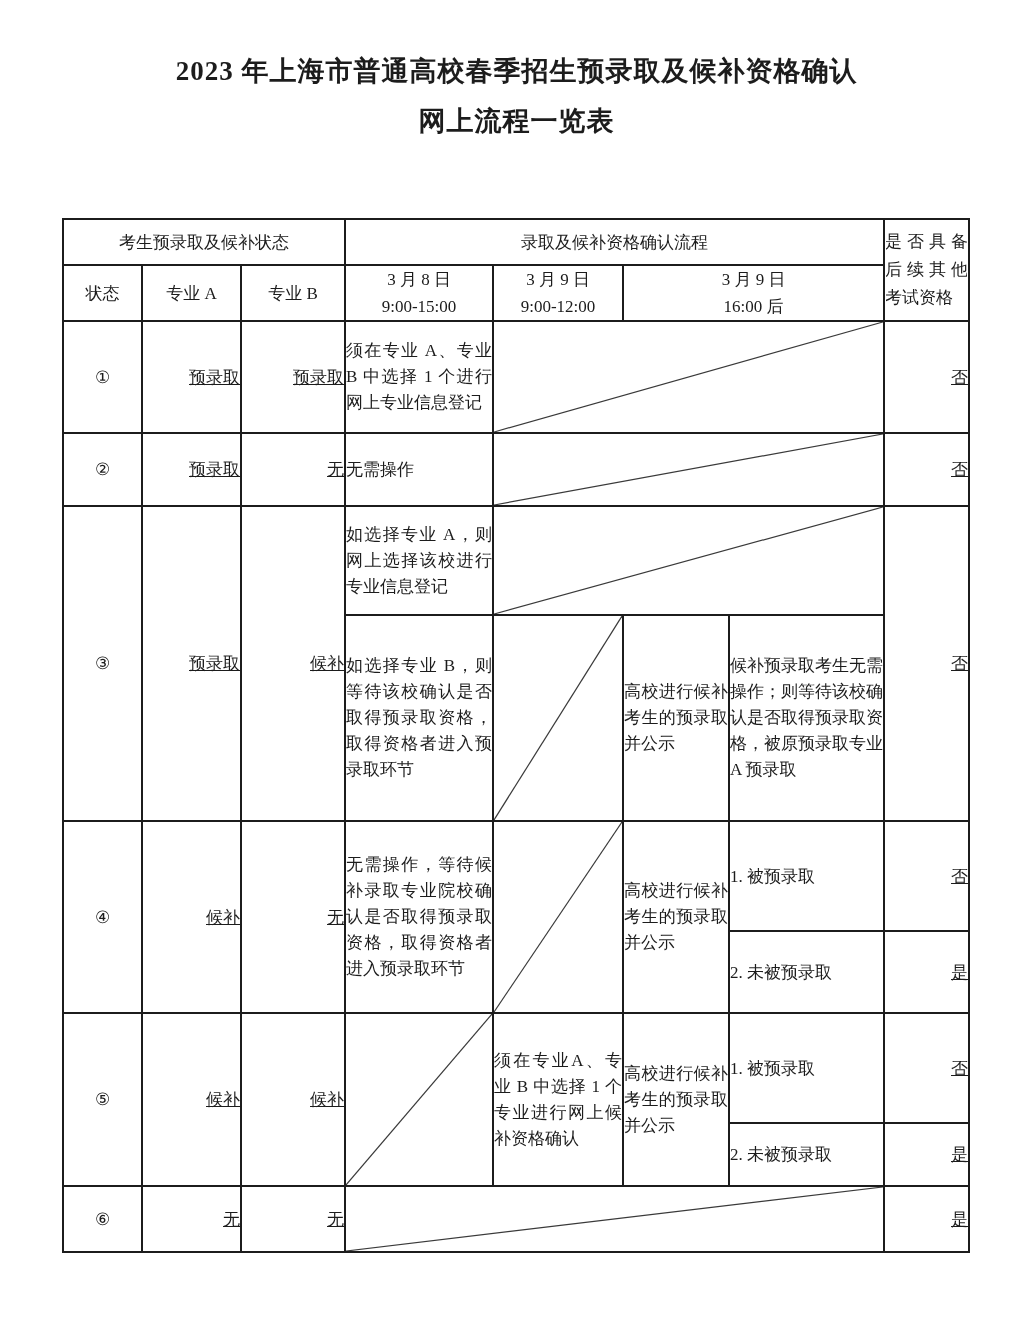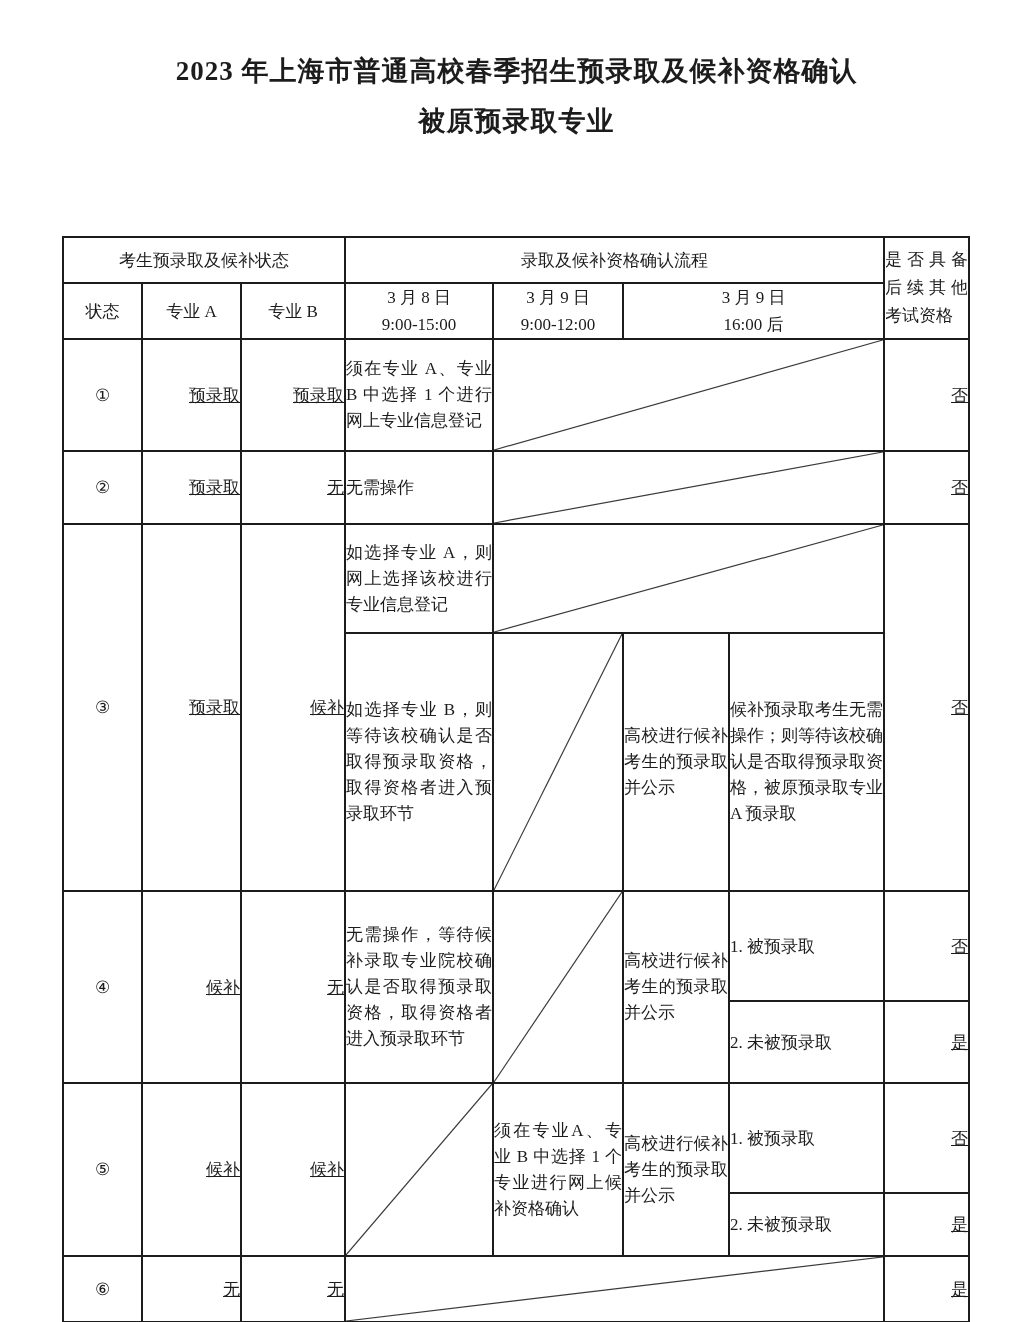--- a/index.html
+++ b/index.html
@@ -18,21 +18,21 @@
     font-weight: bold;
     font-size: 27px;
     line-height: 50px;
     letter-spacing: 1px;
   }
 
   table.process {
     border-collapse: collapse;
     table-layout: fixed;
     width: 906px;
-    margin: 90px 0 0 62px;
+    margin: 72px 0 0 62px;
   }
   table.process td, table.process th {
     border: 2px solid #1c1c1c;
     font-size: 17px;
     font-weight: normal;
     vertical-align: middle;
     overflow: hidden;
     padding: 0;
   }
   .hdr { font-size: 18px; text-align: center; }
@@ -57,21 +57,21 @@
   .diag { position: relative; padding: 0; }
   .diag svg { position: absolute; inset: 0; width: 100%; height: 100%; display: block; }
 </style>
 </head>
 <body>
 
 <div class="page">
 
   <div class="title-block">
     <div>2023 年上海市普通高校春季招生预录取及候补资格确认</div>
-    <div>被原预录取专业</div>
+    <div>网上流程一览表</div>
   </div>
 
   <table class="process">
     <colgroup>
       <col style="width:79px">
         <col style="width:99px">
         <col style="width:104px">
       <col style="width:148px">
         <col style="width:130px">
         <col style="width:106px">
@@ -136,21 +136,21 @@
       <td rowspan="2" class="c">候补</td>
       <td class="txt">如选择专业 A，则网上选择该校进行专业信息登记</td>
       <td colspan="3" class="diag">
         <svg viewBox="0 0 100 100" preserveAspectRatio="none">
               <line x1="0" y1="100" x2="100" y2="0" stroke="#3a3a3a" stroke-width="1.2" vector-effect="non-scaling-stroke"></line>
             </svg>
       </td>
       <td rowspan="2" class="c">否</td>
     </tr>
 
-    <tr style="height:258px">
+    <tr style="height:206px">
       <td class="txt">如选择专业 B，则等待该校确认是否取得预录取资格，取得资格者进入预录取环节</td>
       <td class="diag">
         <svg viewBox="0 0 100 100" preserveAspectRatio="none">
               <line x1="0" y1="100" x2="100" y2="0" stroke="#3a3a3a" stroke-width="1.2" vector-effect="non-scaling-stroke"></line>
             </svg>
       </td>
       <td class="txt narrow">高校进行候补考生的预录取并公示</td>
       <td class="txt">候补预录取考生无需操作；则等待该校确认是否取得预录取资格，被原预录取专业 A 预录取</td>
     </tr>
 

